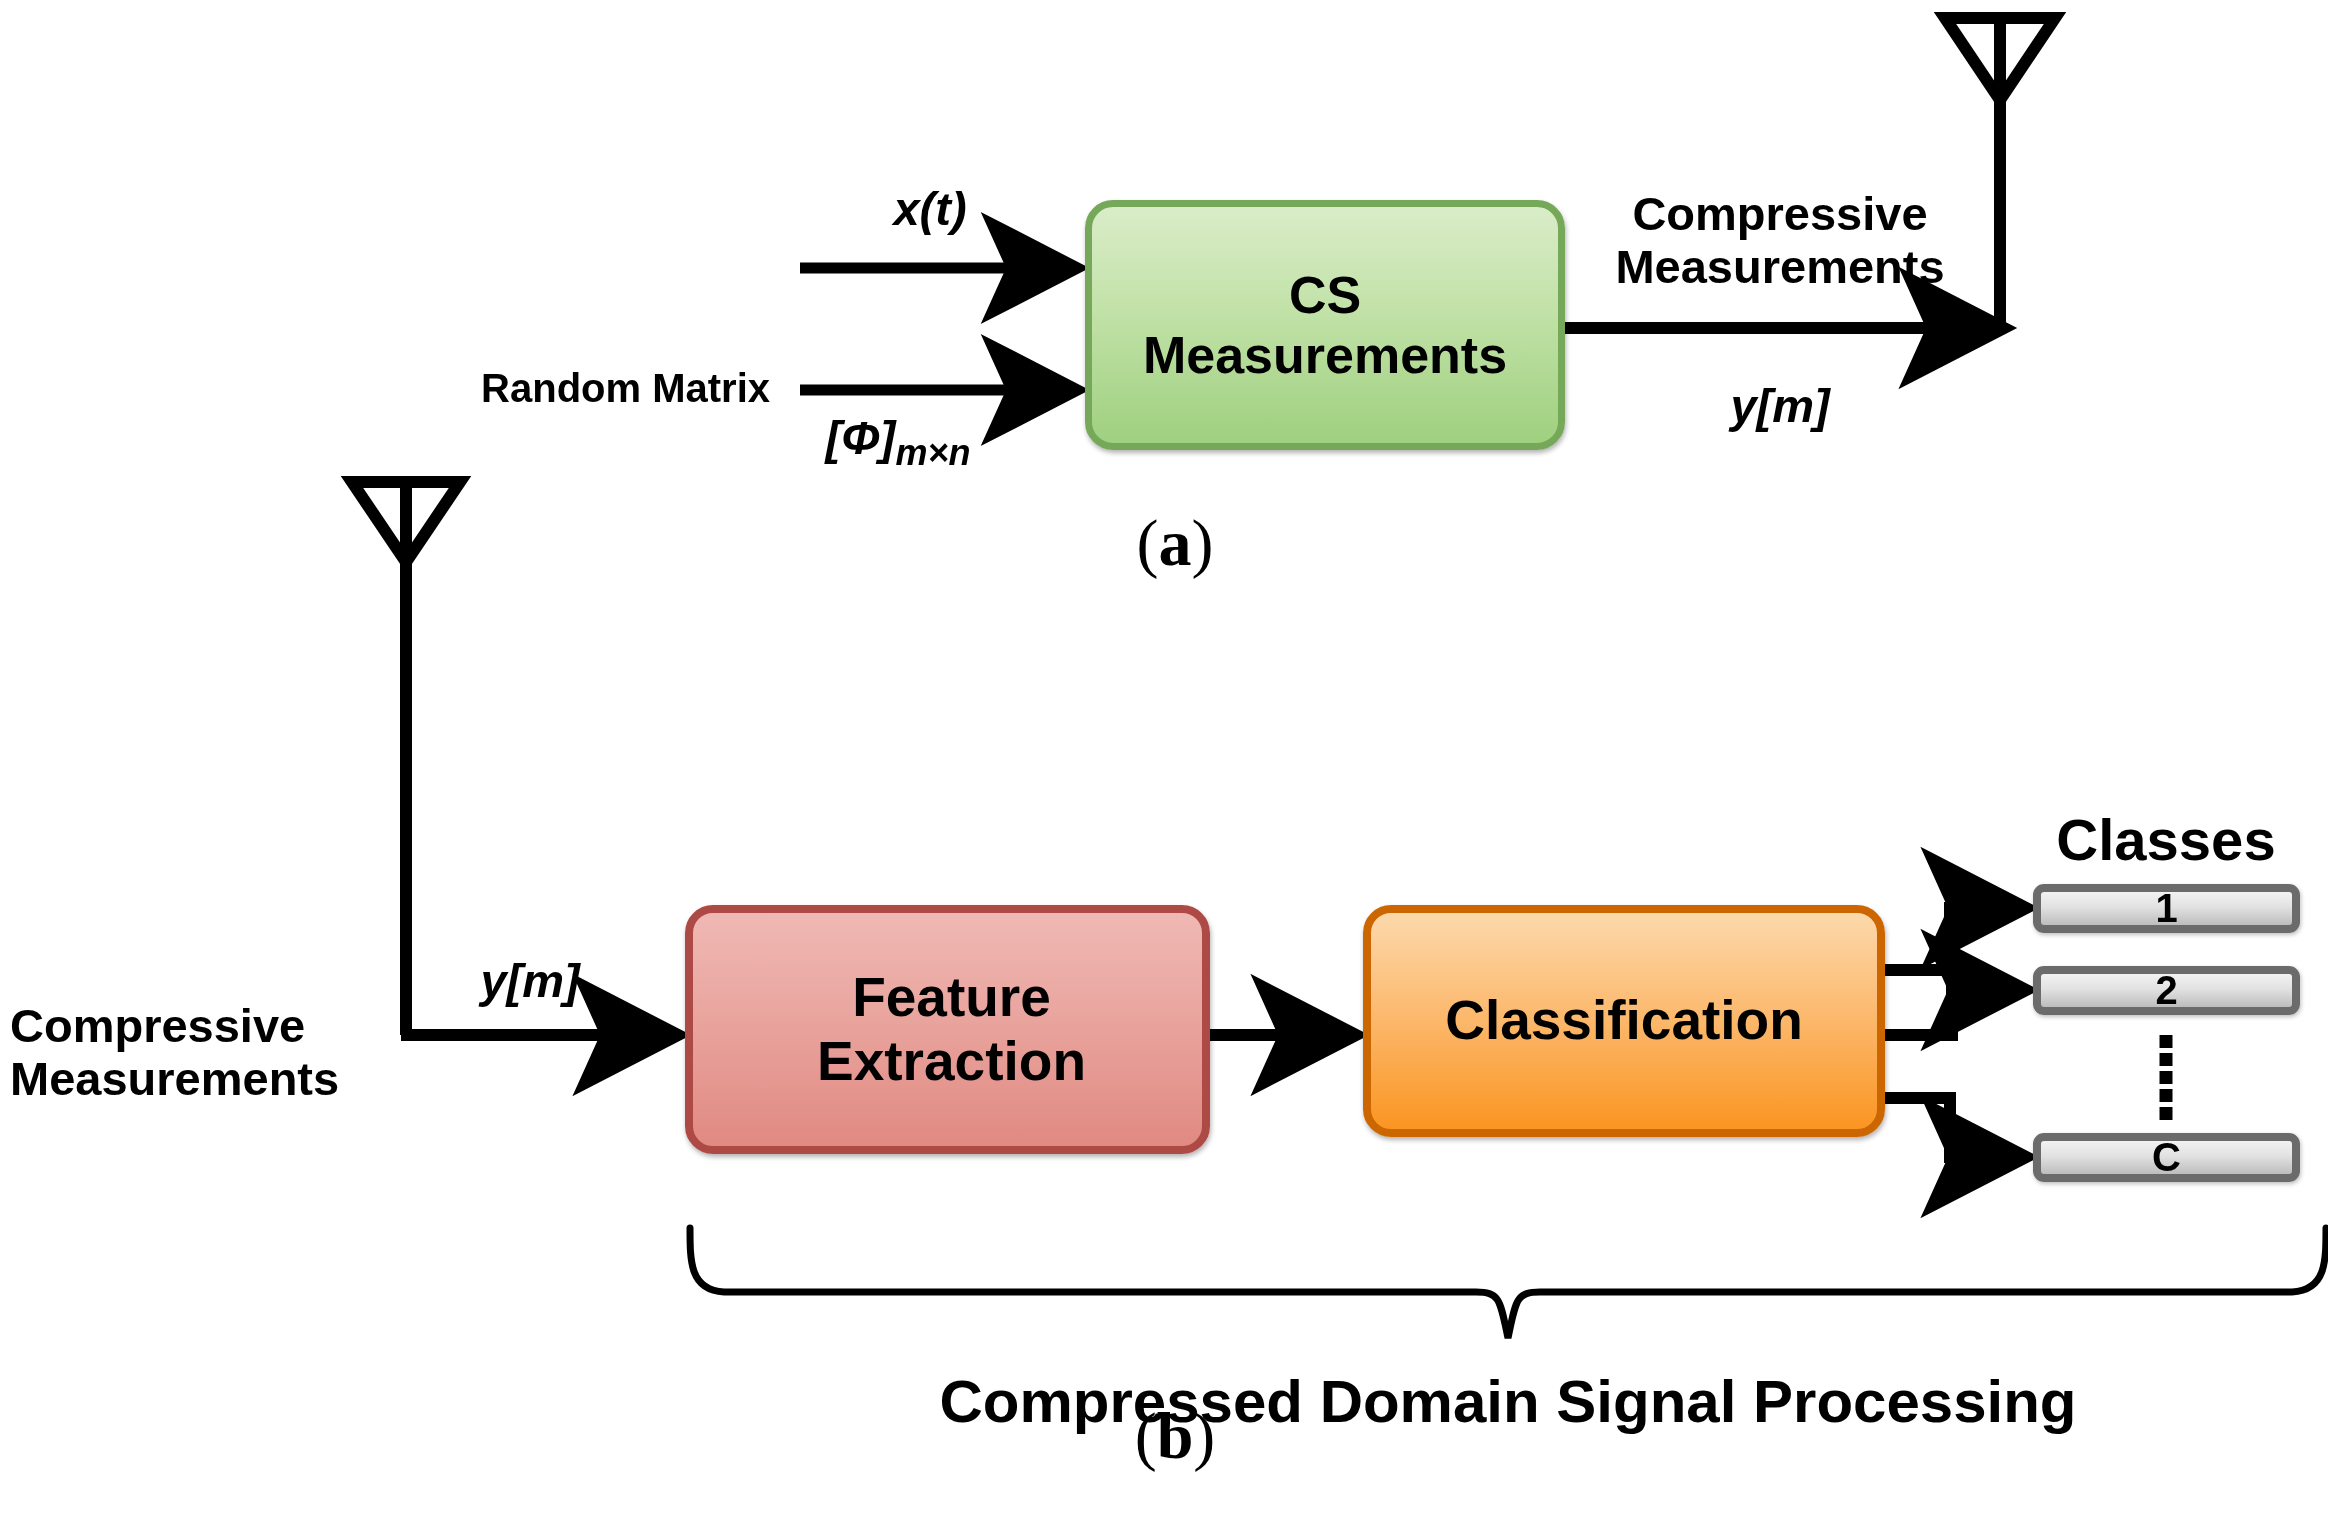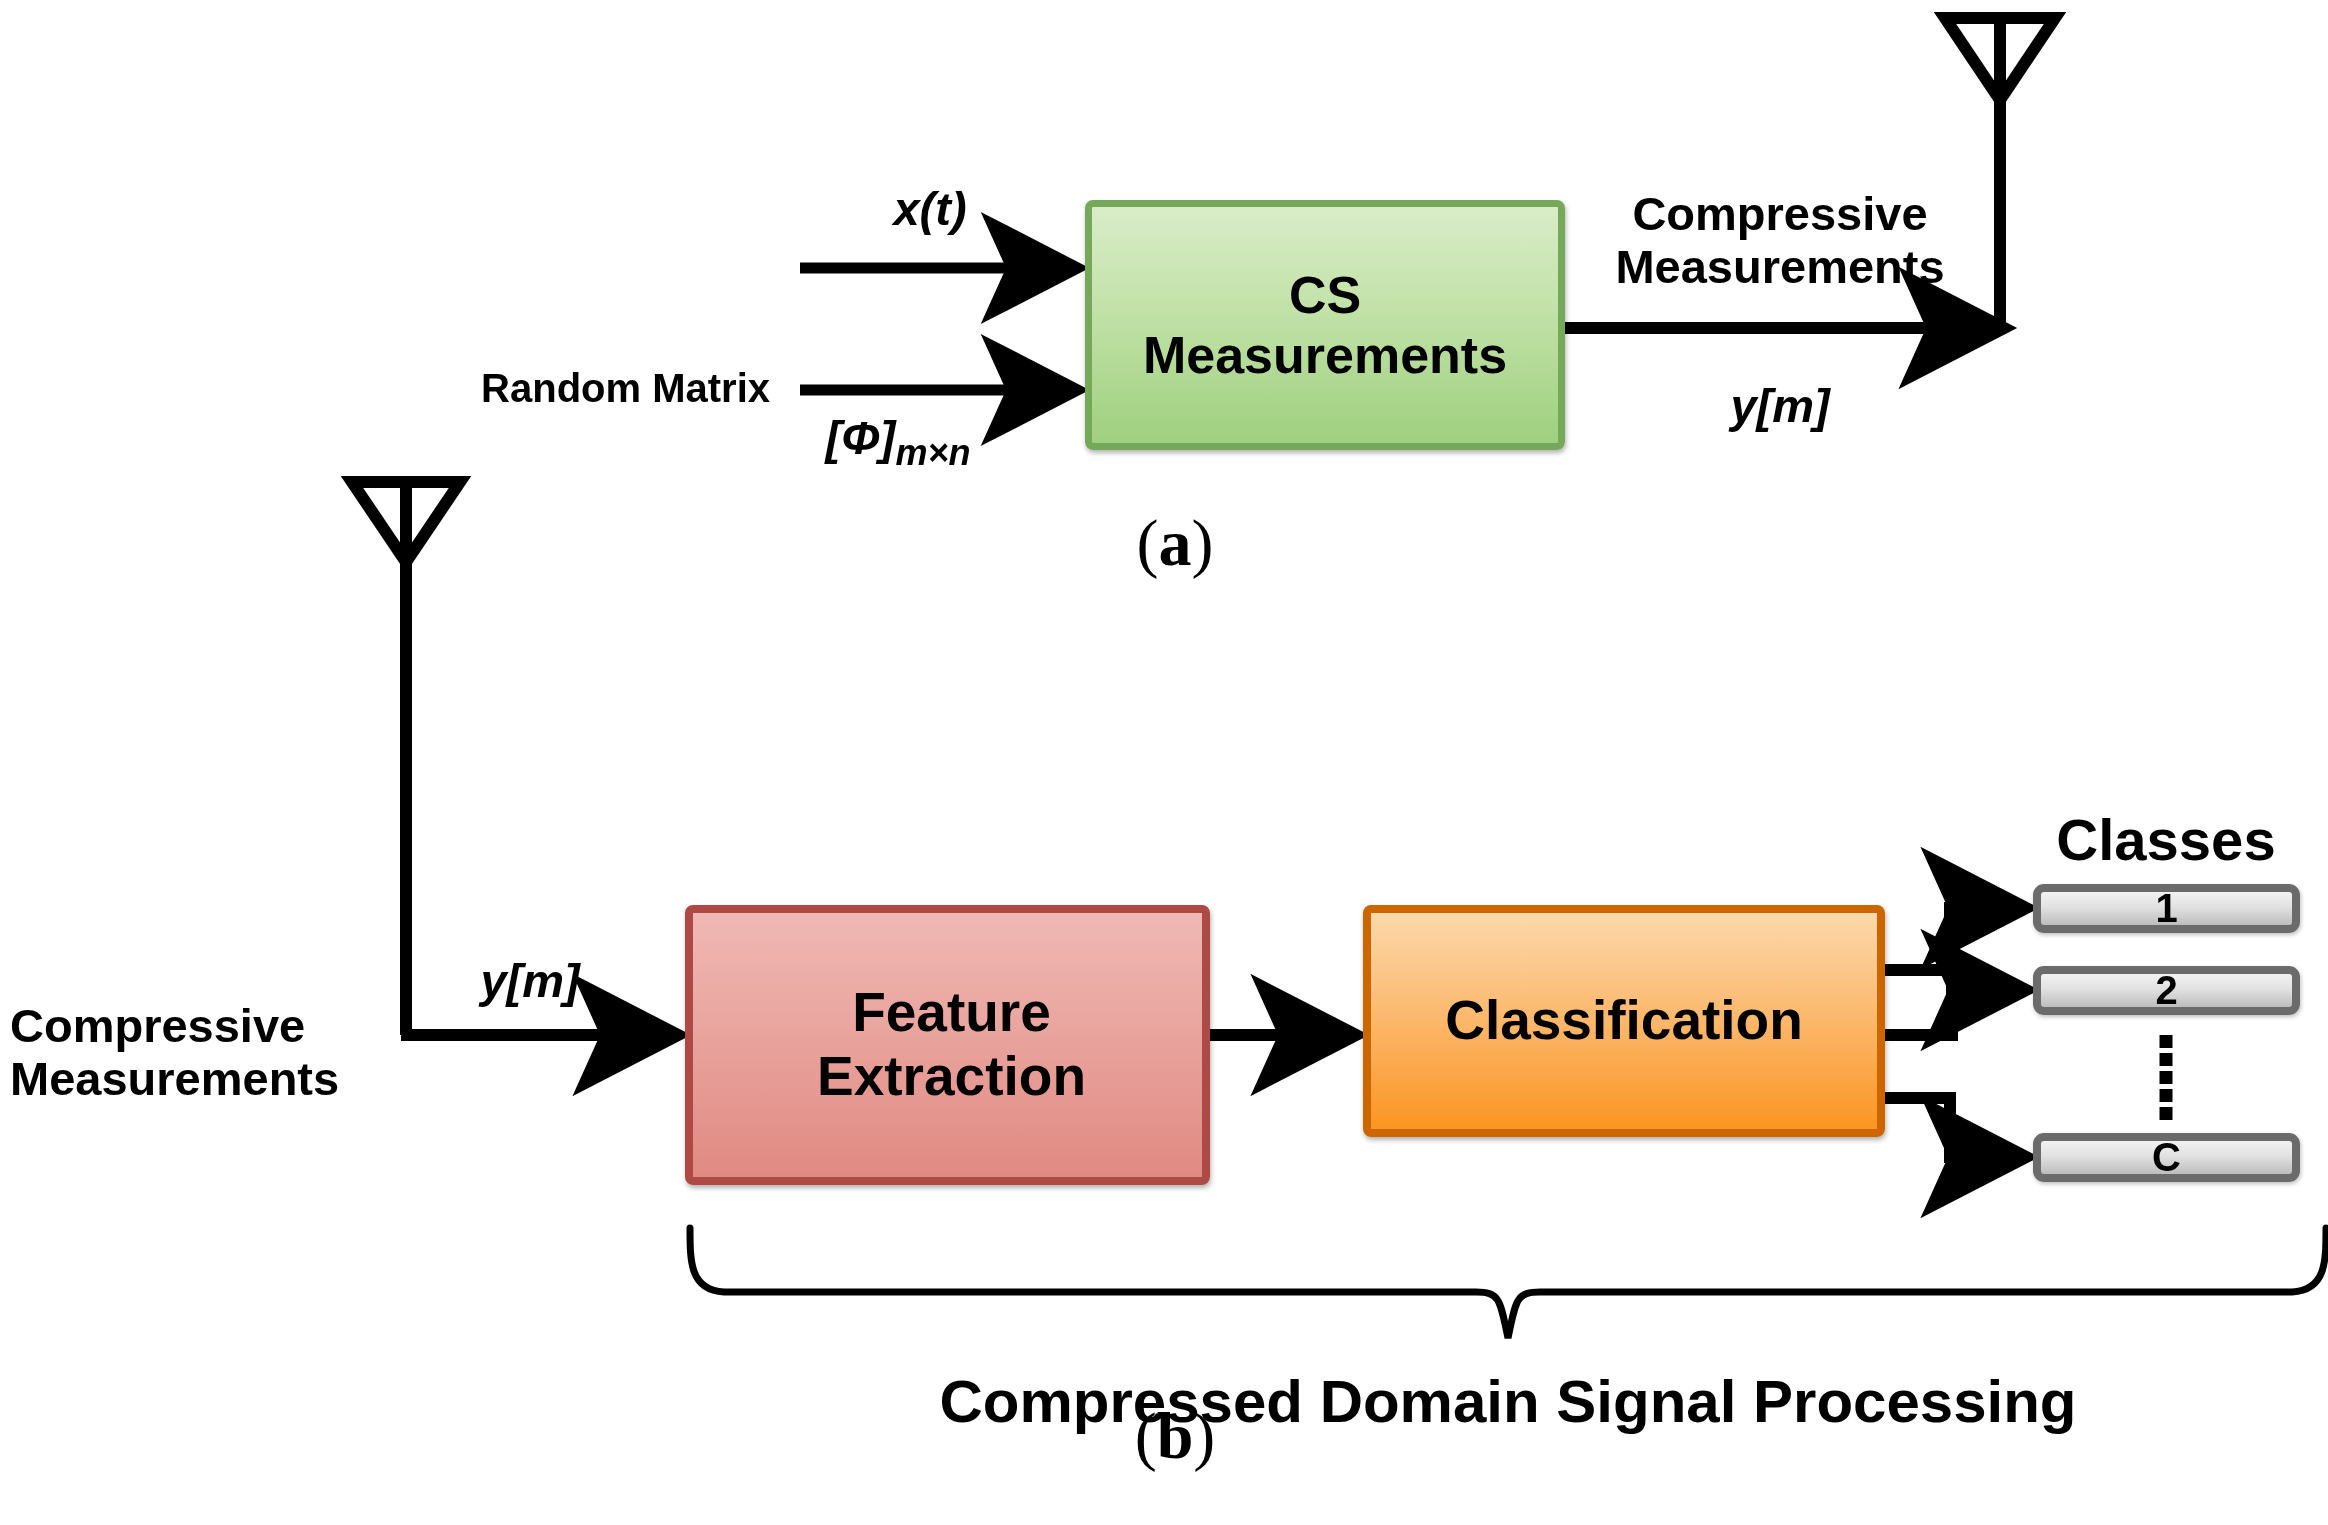--- a/index.html
+++ b/index.html
@@ -40,21 +40,21 @@
   }
   .txt-right {
     text-align: right;
     transform: translateX(-100%);
   }
 
   
   .pbox {
     position: absolute;
     box-sizing: border-box;
-    border-radius: 8px;
+    border-radius: 28px;
     display: flex;
     align-items: center;
     justify-content: center;
     text-align: center;
     color: #000000;
     font-weight: bold;
     line-height: 1.16;
     box-shadow: 1px 3px 5px rgba(0,0,0,0.30);
   }
   .pbox-green {
@@ -192,21 +192,21 @@
     <span class="paren">(</span><span class="letter">a</span><span class="paren">)</span>
   </div>
 
   <div class="lbl" style="left:10px; top:1000px; font-size:47px;">
     <div>Compressive</div>
     <div>Measurements</div>
   </div>
 
   <div class="lbl lbl-ital txt-center" style="left:530px; top:955px; font-size:47px;">y[m]</div>
 
-  <div class="pbox pbox-red" style="left:685px; top:905px; width:525px; height:280px; font-size:55px;padding-left:8px;">
+  <div class="pbox pbox-red" style="left:685px; top:905px; width:525px; height:249px; font-size:55px;padding-left:8px;">
     <div>
       <div>Feature</div>
       <div>Extraction</div>
     </div>
   </div>
 
   <div class="pbox pbox-orange" style="left:1363px; top:905px; width:522px; height:232px; font-size:55px;">
     <div>Classification</div>
   </div>
 

